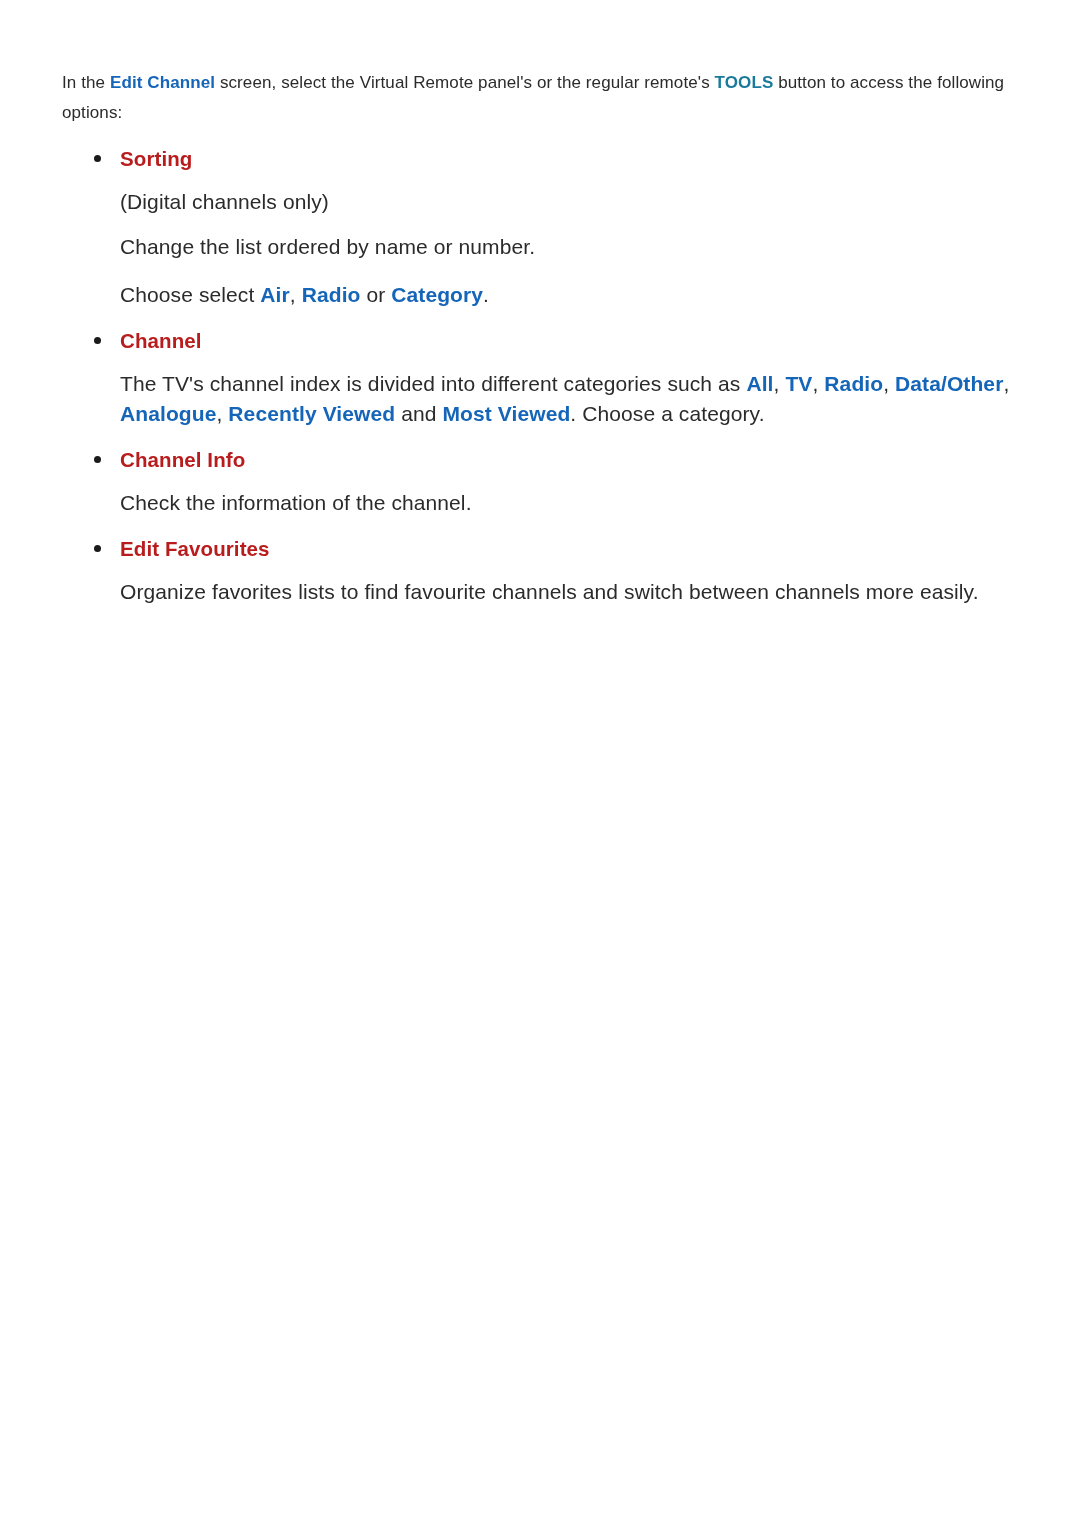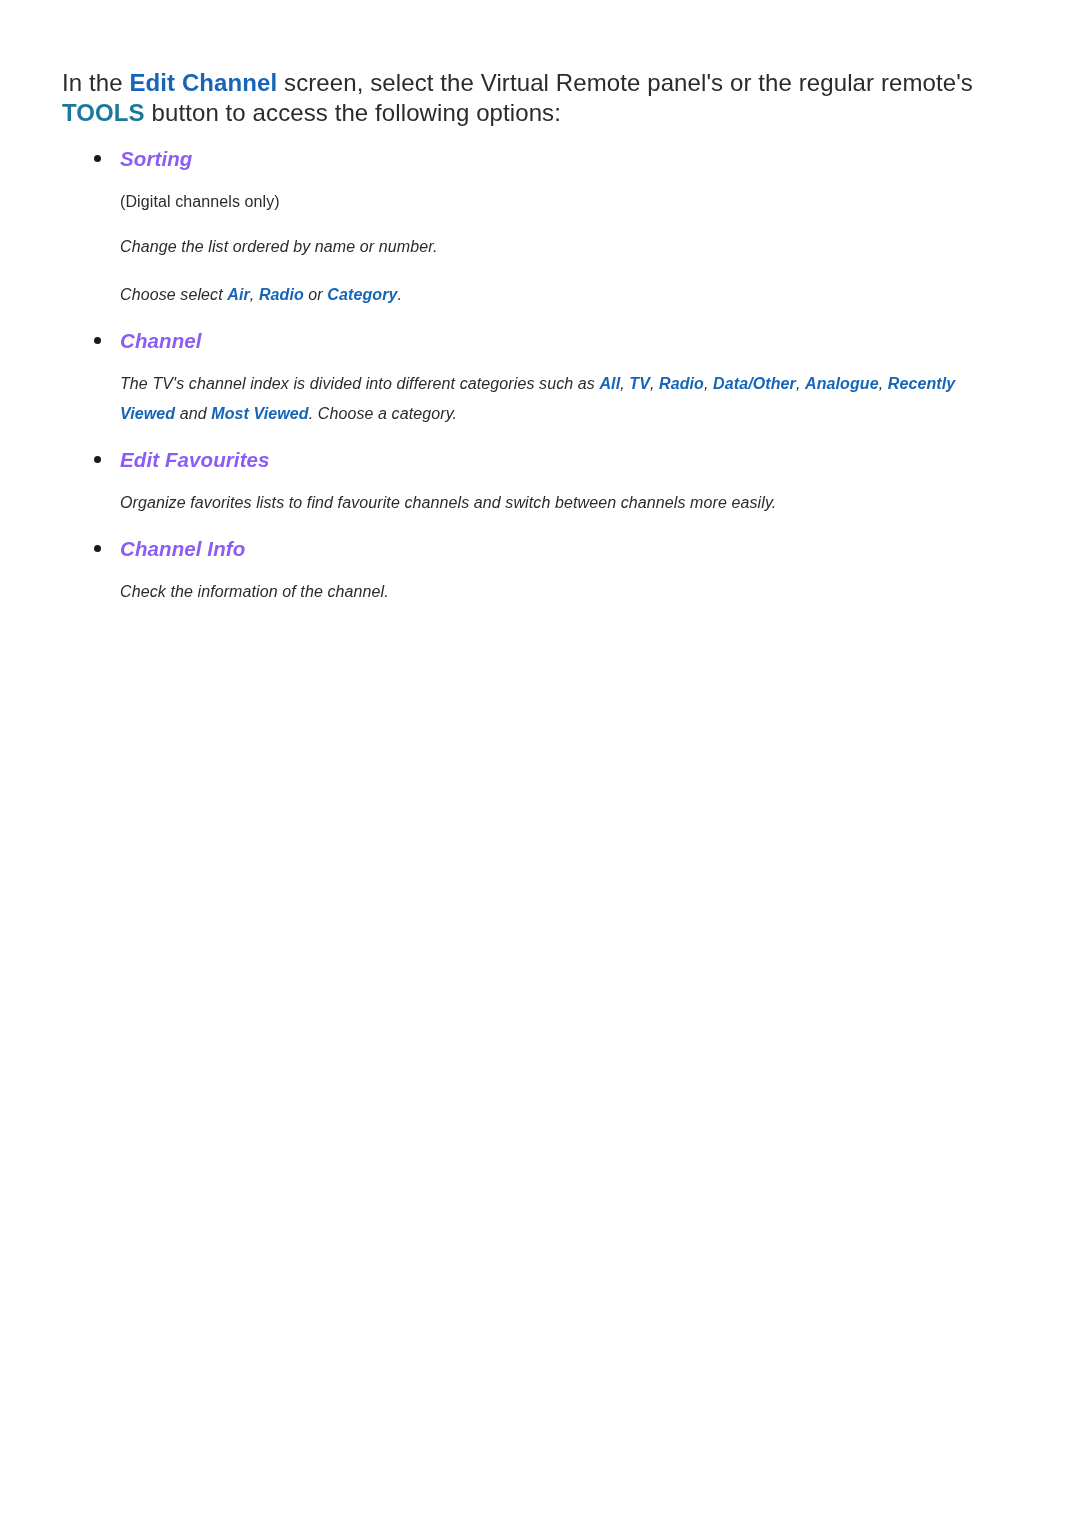--- a/index.html
+++ b/index.html
@@ -20,21 +20,21 @@
 
   .content {
     position: absolute;
     left: 62px;
     top: 68px;
     width: 950px;
   }
 
   
   .intro {
-    font-size: 24px;
+    font-size: 17px;
     line-height: 30px;
     color: #2b2b2b;
     letter-spacing: 0.1px;
     margin: 0 0 14px 0;
   }
 
   
   .section {
     position: relative;
     margin-top: 18px;
@@ -52,41 +52,39 @@
     width: 7px;
     height: 7px;
     background: #1a1a1a;
     border-radius: 50%;
   }
 
   .section-title {
     font-size: 20.5px;
     line-height: 26px;
     font-weight: bold;
-    color: #8b5cf6;
+    color: #b91c1c;
     letter-spacing: 0.1px;
-    font-style: italic;
   }
 
   .section-body {
     padding-left: 58px;
     margin-top: 15px;
   }
 
   .body-line {
-    font-size: 16px;
+    font-size: 21px;
     line-height: 30px;
     color: #2b2b2b;
     letter-spacing: 0.1px;
     margin: 0 0 15px 0;
   }
 
   .body-line:last-child {
     margin-bottom: 0;
-    font-style: italic;
   }
 
   
   .term {
     font-weight: bold;
     color: #1565b8;
   }
 
   .term-alt {
     font-weight: bold;
@@ -129,32 +127,32 @@
         <span class="section-title">Channel</span>
       </div>
       <div class="section-body">
         <p class="body-line"><span>The TV's channel index is divided into different categories such as </span><span class="term">All</span><span class="sep">, </span><span class="term">TV</span><span class="sep">, </span><span class="term">Radio</span><span class="sep">, </span><span class="term">Data/Other</span><span class="sep">, </span><span class="term">Analogue</span><span class="sep">, </span><span class="term">Recently Viewed</span><span class="sep"> and </span><span class="term">Most Viewed</span><span>. Choose a category.</span></p>
       </div>
     </div>
 
     <div class="section">
       <div class="bullet-row">
         <span class="bullet-dot"></span>
-        <span class="section-title">Edit Favourites</span>
+        <span class="section-title">Channel Info</span>
       </div>
       <div class="section-body">
-        <p class="body-line">Organize favorites lists to find favourite channels and switch between channels more easily.</p>
+        <p class="body-line">Check the information of the channel.</p>
       </div>
     </div>
 
     <div class="section">
       <div class="bullet-row">
         <span class="bullet-dot"></span>
-        <span class="section-title">Channel Info</span>
+        <span class="section-title">Edit Favourites</span>
       </div>
       <div class="section-body">
-        <p class="body-line">Check the information of the channel.</p>
+        <p class="body-line">Organize favorites lists to find favourite channels and switch between channels more easily.</p>
       </div>
     </div>
 
 
   </div>
 </div>
 
 </body></html>

